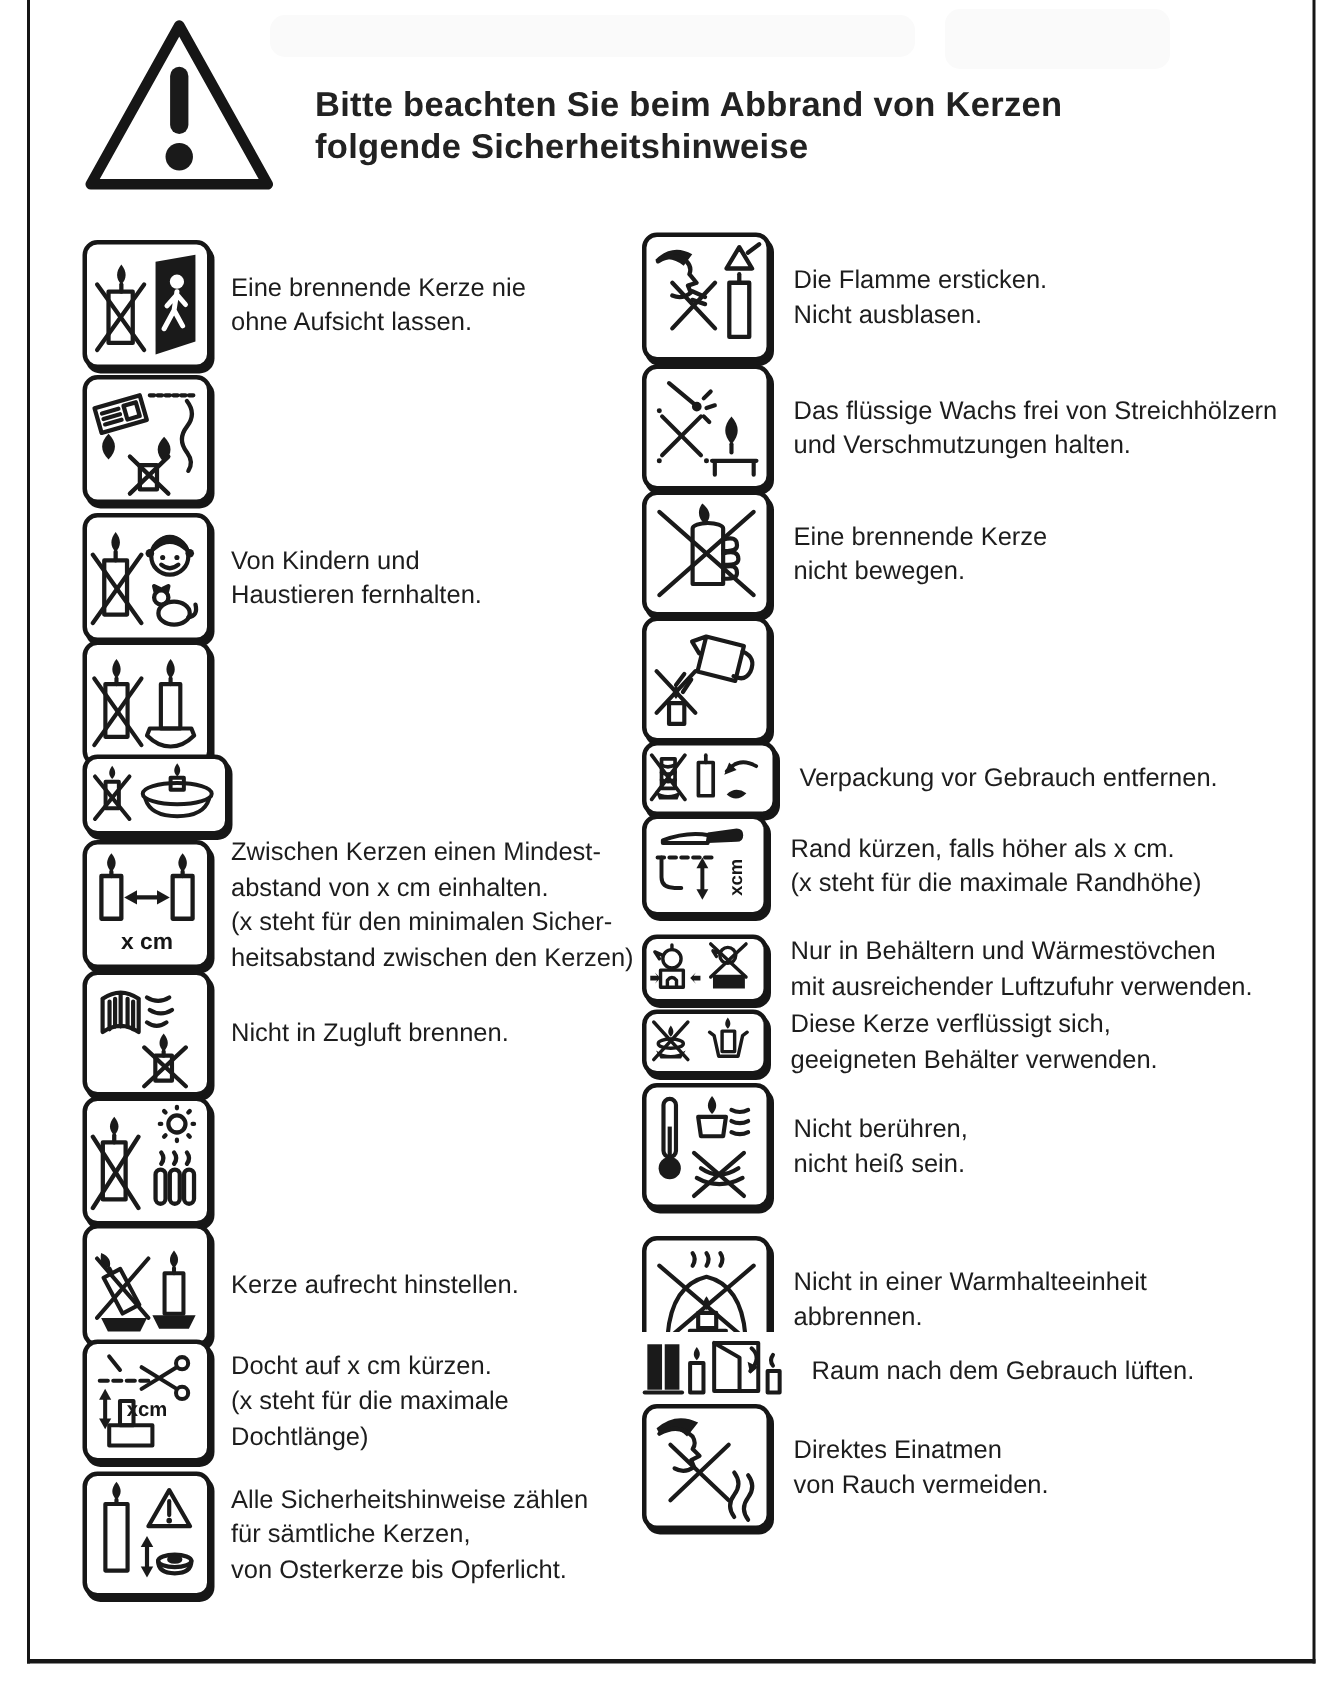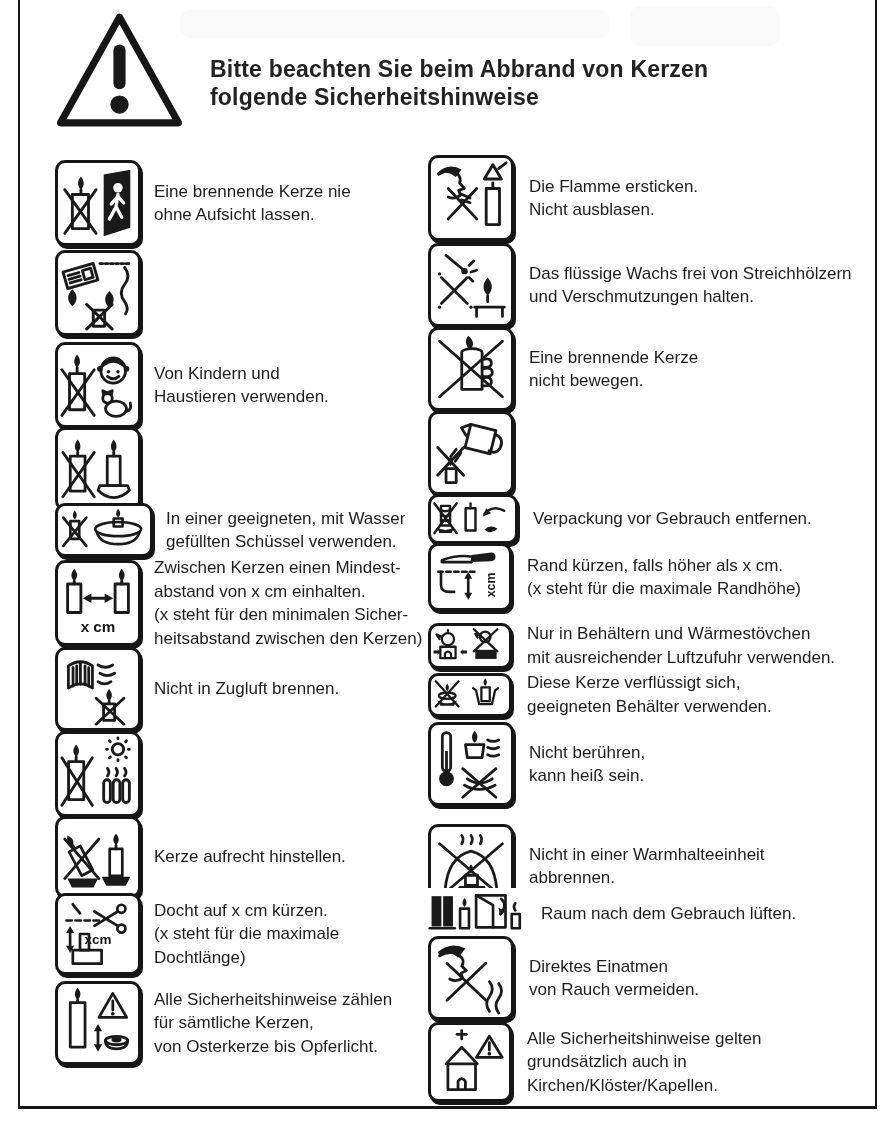--- a/index.html
+++ b/index.html
@@ -94,21 +94,21 @@
         <circle class="f" cx="51" cy="26" r="1.8"></circle>
           <circle class="f" cx="61" cy="26" r="1.8"></circle>
         <path class="s" stroke-width="2" d="M50 31 q6 5 12 0"></path>
         <circle class="s" stroke-width="2.4" cx="50" cy="54" r="5"></circle>
         <path class="s" stroke-width="2.4" d="M46 50 l-1 -4 4 2 M54 50 l1 -4 -4 2"></path>
         <ellipse class="s" stroke-width="2.4" cx="59" cy="65" rx="11" ry="8"></ellipse>
         <path class="s" stroke-width="2.4" d="M69 68 q7 -1 5 -9"></path>
       </svg>
     </div>
     <div class="rtext">Von Kindern und
-Haustieren verwenden.</div>
+Haustieren fernhalten.</div>
   </div>
 
   <div class="row l" style="top:427px">
     <div class="ibox" style="width:86px;height:84px">
       <svg width="76" height="74" viewBox="0 0 80 80">
         <path class="f" d="M18 8 C22 13 22 18 18 22 C14 18 14 13 18 8 Z"></path>
           <line class="s" x1="18" y1="22" x2="18" y2="26"></line>
         <rect class="s" x="10" y="26" width="16" height="38"></rect>
         <line class="s" x1="2" y1="22" x2="36" y2="70"></line>
           <line class="s" x1="36" y1="22" x2="2" y2="70"></line>
@@ -126,22 +126,20 @@
         <path class="f" d="M17 4 C20 8 20 11 17 14 C14 11 14 8 17 4 Z"></path>
         <rect class="s" stroke-width="2.5" x="12" y="16" width="10" height="20"></rect>
         <line class="s" x1="4" y1="12" x2="30" y2="44" stroke-width="2.8"></line>
           <line class="s" x1="30" y1="12" x2="4" y2="44" stroke-width="2.8"></line>
         <path class="f" d="M66 2 C69 6 69 9 66 12 C63 9 63 6 66 2 Z"></path>
         <rect class="s" stroke-width="2.5" x="61" y="13" width="10" height="9"></rect>
         <ellipse class="s" stroke-width="2.8" cx="66" cy="25" rx="26" ry="8"></ellipse>
         <path class="s" stroke-width="2.8" d="M42 29 q4 13 24 13 q20 0 24 -13"></path>
       </svg>
     </div>
-    <div class="rtext">In einer geeigneten, mit Wasser
-gefüllten Schüssel verwenden.</div>
   </div>
 
   <div class="row l" style="top:556px">
     <div class="ibox" style="width:86px;height:86px">
       <svg width="76" height="76" viewBox="0 0 80 80">
         <path class="f" d="M15 4 C19 9 19 13 15 17 C11 13 11 9 15 4 Z"></path>
           <line class="s" x1="15" y1="17" x2="15" y2="20"></line>
         <rect class="s" x="8" y="20" width="14" height="30"></rect>
         <path class="f" d="M65 4 C69 9 69 13 65 17 C61 13 61 9 65 4 Z"></path>
           <line class="s" x1="65" y1="17" x2="65" y2="20"></line>
@@ -403,21 +401,21 @@
         <circle class="f" cx="13.5" cy="56" r="8"></circle>
         <path class="f" d="M44 4 C48 9 48 13 44 17 C40 13 40 9 44 4 Z"></path>
         <path class="s" stroke-width="2.6" d="M34 19 h20 l-2 14 h-16 Z"></path>
         <path class="s" stroke-width="2.2" d="M58 14 q6 3 12 0 M58 22 q6 3 12 0 M58 30 q6 3 12 0"></path>
         <path class="s" stroke-width="2.6" d="M36 56 q13 9 27 0 M33 63 q16 9 33 0"></path>
         <line class="s" stroke-width="3.5" x1="31" y1="45" x2="67" y2="76"></line>
           <line class="s" stroke-width="3.5" x1="67" y1="45" x2="31" y2="76"></line>
       </svg>
     </div>
     <div class="rtext">Nicht berühren,
-kann heiß sein.</div>
+nicht heiß sein.</div>
   </div>
 
   <div class="row r" style="top:824px">
     <div class="ibox" style="width:86px;height:84px">
       <svg width="76" height="74" viewBox="0 0 80 80">
         <path class="s" stroke-width="2.3" d="M30 7 q3 4 0 9 M40 7 q3 4 0 9 M50 7 q3 4 0 9"></path>
         <path class="s" stroke-width="3.4" d="M12 66 Q15 30 40 24 Q65 30 68 66 Z"></path>
         <path class="f" d="M40 38 C43 42 43 45 40 48 C37 45 37 42 40 38 Z"></path>
         <rect class="s" stroke-width="2.4" x="34" y="50" width="13" height="11"></rect>
         <line class="s" stroke-width="2.4" x1="28" y1="63" x2="54" y2="63"></line>
@@ -455,30 +453,13 @@
         <path class="s" stroke-width="2.8" d="M6 16 q14 -8 24 2 q3 5 0 9 l5 5 -6 3 2 5 q-7 5 -14 1"></path>
         <line class="s" stroke-width="4.5" x1="14" y1="24" x2="56" y2="64"></line>
           <line class="s" stroke-width="4.5" x1="56" y1="24" x2="14" y2="64"></line>
         <path class="s" stroke-width="3" d="M60 76 q-6 -8 0 -16 q6 -8 0 -16 M70 78 q-6 -8 0 -16 q6 -8 0 -16"></path>
       </svg>
     </div>
     <div class="rtext">Direktes Einatmen
 von Rauch vermeiden.</div>
   </div>
 
-  <div class="row r" style="top:1022px">
-    <div class="ibox" style="width:84px;height:80px">
-      <svg width="74" height="70" viewBox="0 0 80 76">
-        <line class="s" x1="31" y1="4" x2="31" y2="13"></line>
-          <line class="s" x1="26" y1="8" x2="36" y2="8"></line>
-        <path class="s" d="M14 40 L31 22 L48 40"></path>
-        <rect class="s" x="16" y="40" width="30" height="28"></rect>
-        <path class="s" stroke-width="2.6" d="M27 68 v-9 q4 -6 8 0 v9"></path>
-        <path class="s" d="M61 10 L75 33 H47 Z"></path>
-        <line class="s" x1="61" y1="17" x2="61" y2="25"></line>
-          <circle class="f" cx="61" cy="29" r="2"></circle>
-      </svg>
-    </div>
-    <div class="rtext">Alle Sicherheitshinweise gelten
-grundsätzlich auch in
-Kirchen/Klöster/Kapellen.</div>
-  </div>
 </div>
 
 </body></html>

